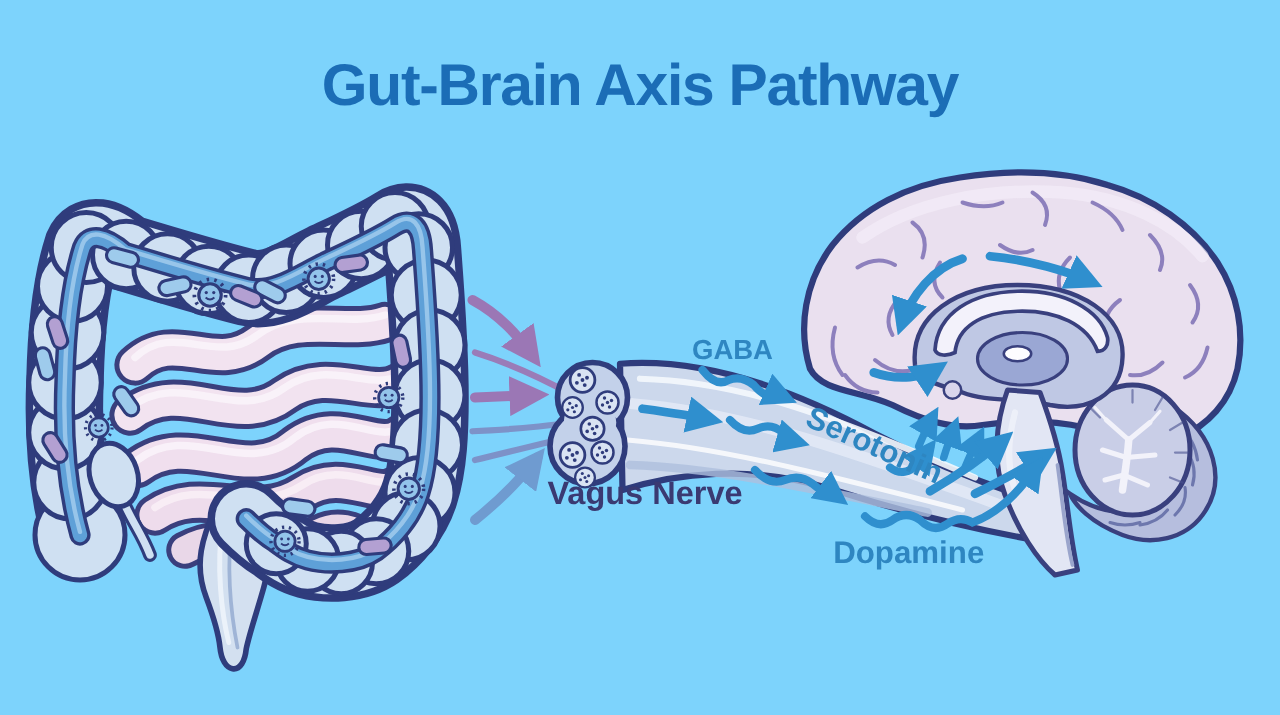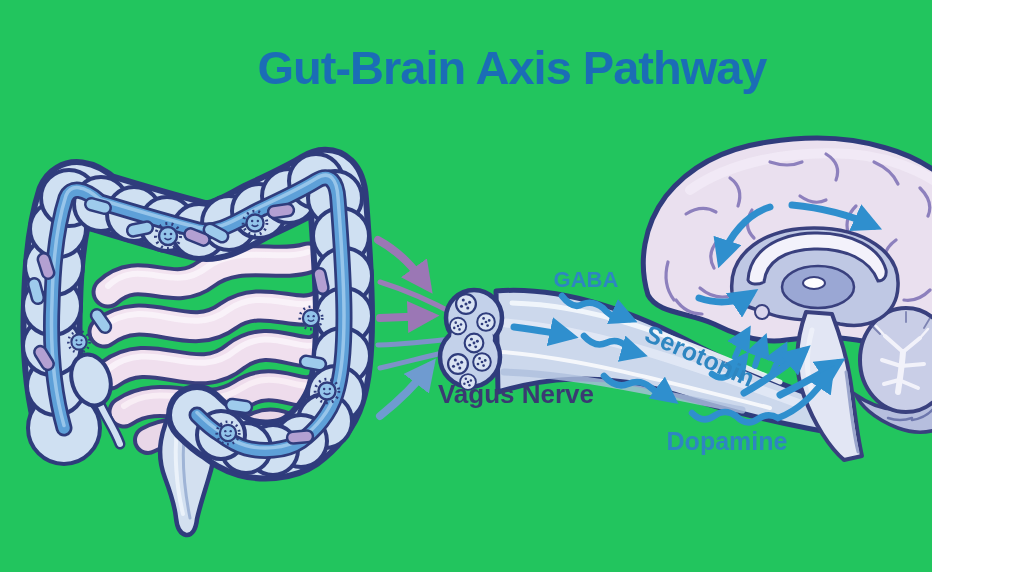--- a/index.html
+++ b/index.html
@@ -1,16 +1,16 @@
 <!DOCTYPE html>
 <html><head>
 <meta charset="utf-8">
 <style>
   html,body{margin:0;padding:0;background:#fff;}
-  .stage{position:relative;width:932px;height:572px;background:#22c55e;overflow:hidden;
+  .stage{position:relative;width:1024px;height:572px;background:#7dd3fc;overflow:hidden;
          font-family:"Liberation Sans", sans-serif;}
   .stage svg{position:absolute;left:0;top:0;}
   text{font-family:"Liberation Sans", sans-serif;font-weight:bold;}
   .title-text{font-size:47px;letter-spacing:-1px;}
   .nt-label{font-size:22px;}
   .nt-label-lg{font-size:25px;}
   .vagus-label{font-size:26px;}
 </style>
 </head>
 <body>

